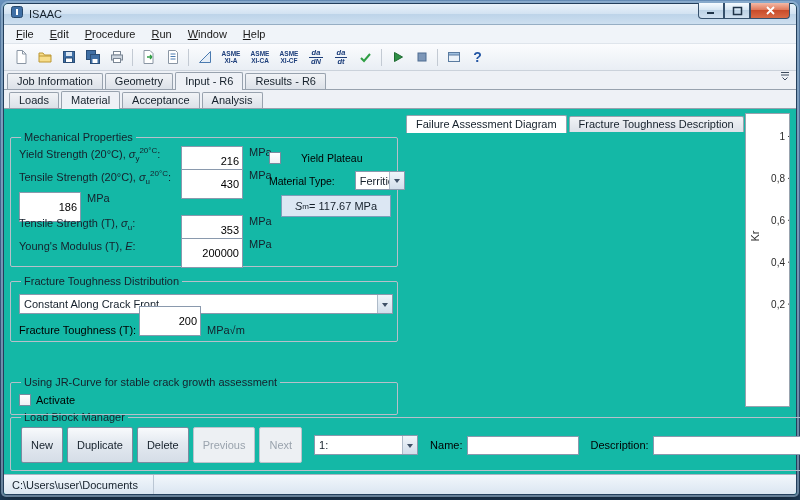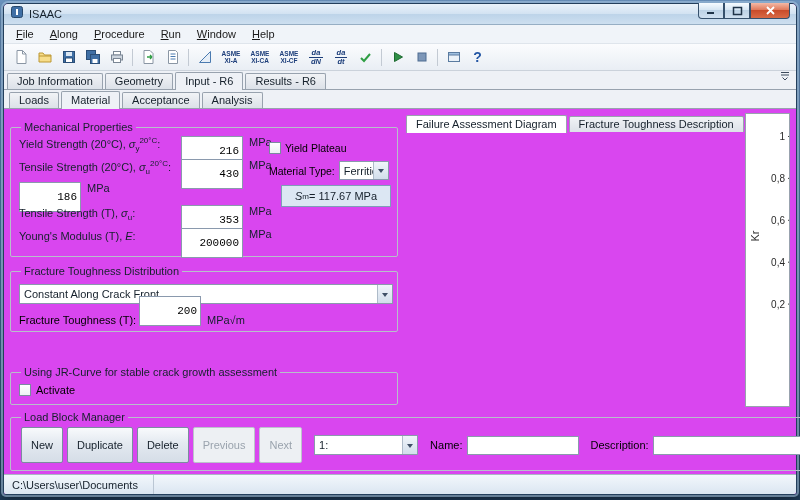--- a/index.html
+++ b/index.html
@@ -1,18 +1,18 @@
 <!DOCTYPE html>
 <html><head>
 <meta charset="utf-8">
 <style>
   *{margin:0;padding:0;box-sizing:border-box}
   html,body{width:800px;height:500px;overflow:hidden}
   body{font-family:"Liberation Sans",sans-serif;background:linear-gradient(180deg,#6b95c2 0%,#4a77a8 45%,#35597f 80%,#1f3c59 100%);position:relative}
-  .window{position:absolute;left:3px;top:3px;width:794px;height:492px;display:flex;flex-direction:column;background:#d946ef;border:1px solid #233f5c;border-radius:5px 5px 3px 3px;box-shadow:0 0 0 2px rgba(170,200,228,.55),0 4px 12px rgba(0,0,0,.5)}
+  .window{position:absolute;left:3px;top:3px;width:794px;height:492px;display:flex;flex-direction:column;background:#14b8a6;border:1px solid #233f5c;border-radius:5px 5px 3px 3px;box-shadow:0 0 0 2px rgba(170,200,228,.55),0 4px 12px rgba(0,0,0,.5)}
   .titlebar{height:21px;flex:0 0 21px;display:flex;align-items:center;gap:5px;padding:0 6px;background:linear-gradient(180deg,#e9f2fa 0%,#d3e3f2 48%,#bdd4e9 52%,#cddff0 100%);border-radius:4px 4px 0 0;border-bottom:1px solid #96aec4;position:relative}
   .title-text{font-size:11px;color:#15202b}
   .win-btns{position:absolute;right:6px;top:-1px;display:flex;height:16px}
   .wb{width:26px;border:1px solid #35506c;border-top:none;background:linear-gradient(180deg,#f6fbff,#d7e6f3 45%,#bcd2e6 50%,#cfe0f0);display:flex;align-items:center;justify-content:center}
   .wb.first{border-radius:0 0 0 4px}
   .wb.close{width:40px;border-radius:0 0 4px 0;background:linear-gradient(180deg,#f4b9a6,#e07a5c 45%,#c94c2a 50%,#d96a45)}
   .menubar{height:19px;flex:0 0 19px;display:flex;align-items:center;padding:0 4px;background:#f0f4f9;border-bottom:1px solid #dfe5ec}
   .menu-item{display:inline-block;padding:2px 8px;font-size:11px;color:#1a1a1a}
   .menu-item::first-letter{text-decoration:underline}
   .toolbar{height:27px;flex:0 0 27px;display:flex;align-items:center;gap:1px;padding:0 5px;background:linear-gradient(180deg,#fbfcfe,#e9eef4);border-bottom:1px solid #cbd2db}
@@ -34,33 +34,33 @@
   .tab-list-icon{position:absolute;right:5px;bottom:3px}
   .content{flex:1;min-height:0;position:relative}
   .left-panel{position:absolute;left:6px;top:2px;width:388px;bottom:0}
   fieldset.grp{border:1px solid #b7bfca;border-radius:2px;padding:3px 4px 5px 8px;margin:0}
   fieldset.grp legend{font-size:11px;color:#15202b;padding:0 3px;margin-left:2px}
   .grp-body{position:relative}
   .mech-row{display:flex;align-items:flex-start;height:23px}
   .mech-label{width:162px;font-size:11px;color:#15202b;white-space:nowrap}
   .mech-label .sym,.sm-box .i{font-style:italic}
   .mech-label sub,.mech-label sup,.sm-box sub{font-size:8px}
-  input.num{width:62px;height:30px;border:1px solid #8a99ad;background:#fff;font-size:11px;padding:0 3px;text-align:right;font-family:Liberation Mono, monospace}
+  input.num{width:62px;height:30px;border:1px solid #8a99ad;background:#fff;font-size:11px;padding:0 3px;text-align:right;font-family:Liberation Sans, sans-serif}
   .unit{margin-left:6px;font-size:11px;color:#15202b;white-space:nowrap}
   .mech-side{position:absolute;left:250px;top:0;width:124px}
-  .side-row{display:flex;align-items:center;height:23px;gap:4px;font-size:10.5px;white-space:nowrap}
+  .side-row{display:flex;align-items:center;height:23px;gap:20px;font-size:10.5px;white-space:nowrap}
   .checkbox{width:12px;height:12px;border:1px solid #7b8ba0;background:linear-gradient(#fff,#eef1f5);flex:0 0 12px;cursor:pointer}
   .combo{display:flex;align-items:center;border:1px solid #8a99ad;background:#fff;height:19px;cursor:pointer}
   .combo .val{flex:1;font-size:11px;padding:0 4px;white-space:nowrap;overflow:hidden;color:#15202b}
   .combo .arr{width:15px;align-self:stretch;border-left:1px solid #aebbc9;background:linear-gradient(#f0f5fa,#d2deeb);display:flex;align-items:center;justify-content:center;flex:0 0 15px}
   .combo .arr i{display:block;width:0;height:0;border:3.5px solid transparent;border-top:4px solid #3f5066;margin-top:4px}
   .combo.small{width:50px}
   .sm-box{width:110px;height:22px;margin:3px 0 0 12px;background:#dce7f3;border:1px solid #7f9db9;display:flex;align-items:center;justify-content:center;font-size:11px;color:#15202b;white-space:nowrap}
   .grp.fract{margin-top:8px}
-  .grp.mech{margin-top:10px}
+  .grp.mech{margin-top:20px}
   .combo.wide{width:100%;height:20px;margin-top:4px}
   .ft-row{display:flex;align-items:flex-end;margin-top:0;height:22px}
   .ft-label{width:120px;font-size:11px;white-space:nowrap}
   .grp.jr{margin-top:34px}
   .jr-row{display:flex;align-items:center;gap:5px;height:18px;font-size:11px}
   .fad-panel{position:absolute;left:400px;top:4px;right:6px;bottom:2px;display:flex;flex-direction:row}
   .fad-tabs{display:flex;align-items:flex-end;height:19px;padding-left:1px}
   .fad-tabs .tab.active{background:#fff}
   .fad-box{flex:1;border:1px solid #98a2ae;background:#fff;overflow:hidden}
   .fad-svg text{font-size:10px;fill:#2a2a2a;font-family:"Liberation Sans",sans-serif}
@@ -102,21 +102,21 @@
       <div class="wb close">
           <svg width="11" height="11">
             <path d="M2 2 L9 9 M9 2 L2 9" stroke="#fff" stroke-width="1.8"></path>
           </svg>
         </div>
     </div>
   </div>
 
   <div class="menubar">
     <span class="menu-item">File</span>
-    <span class="menu-item">Along</span>
+    <span class="menu-item">Edit</span>
     <span class="menu-item">Procedure</span>
     <span class="menu-item">Run</span>
     <span class="menu-item">Window</span>
     <span class="menu-item">Help</span>
   </div>
 
   <div class="toolbar">
     <div class="tb-btn">
         <svg width="16" height="16">
           <path d="M4 1.5h5.5L13 5v9.5H4z" fill="#fff" stroke="#8a96a4"></path>

